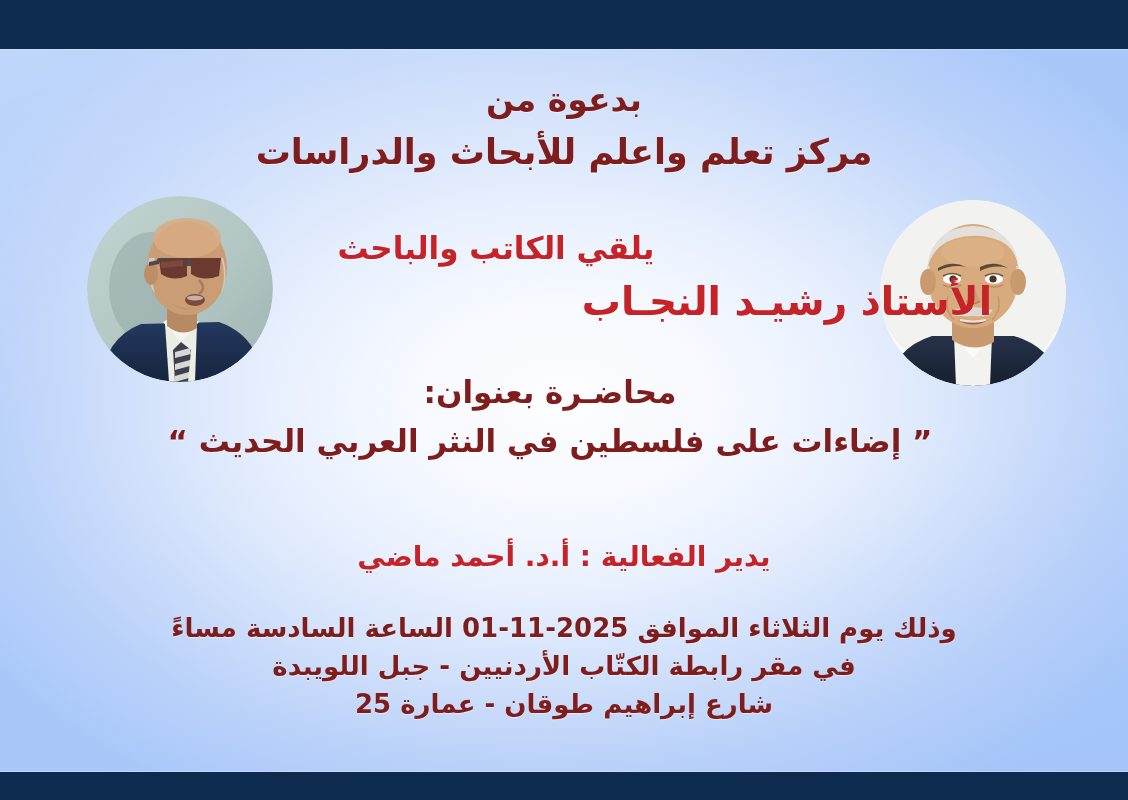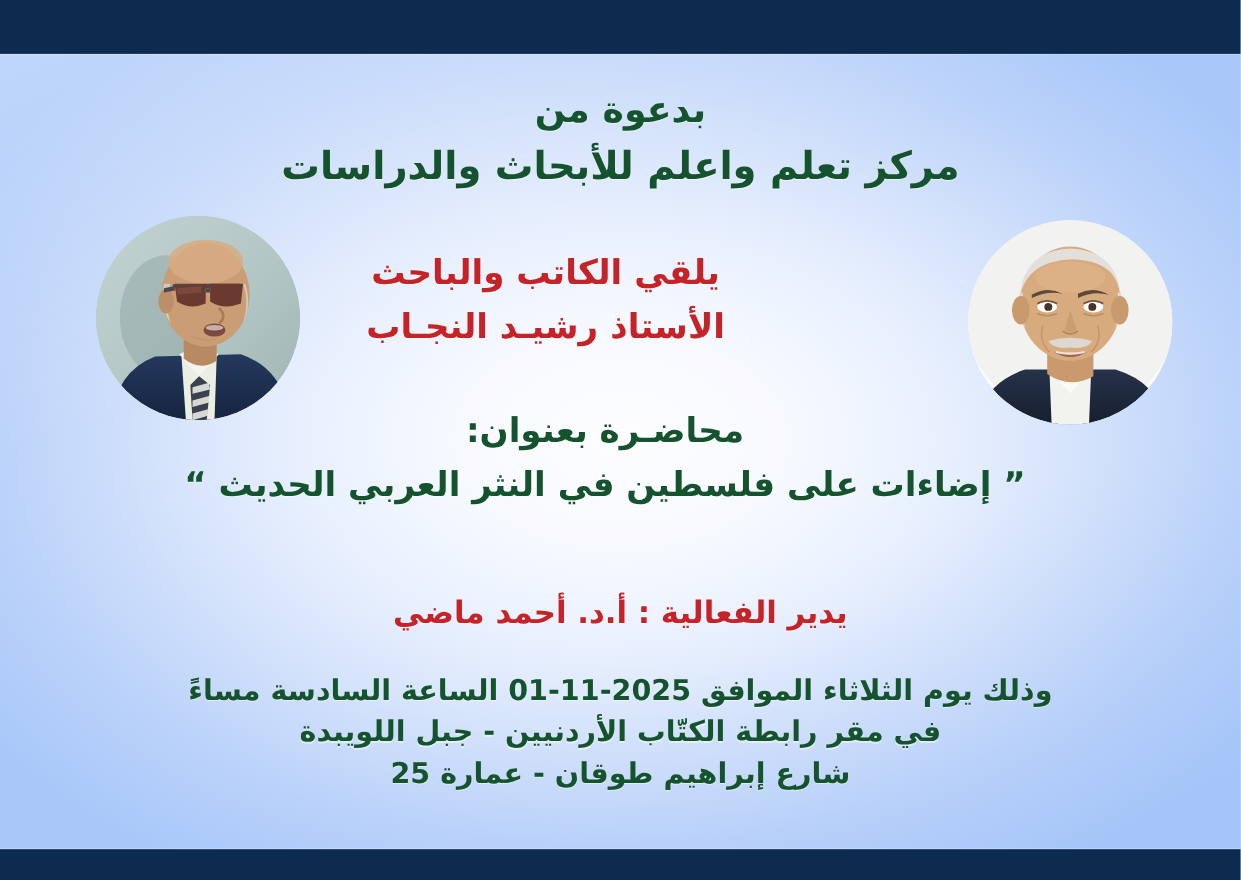--- a/index.html
+++ b/index.html
@@ -80,21 +80,21 @@
   }
 
   .line {
     margin: 0;
     line-height: 1.12;
     letter-spacing: 0;
     white-space: nowrap;
   }
 
   .dark {
-    color: #14532d;
+    color: #7f1d1d;
     font-weight: 700;
     text-shadow: 0 1px 0 rgba(255,255,255,0.45);
   }
   .red {
     color: #c52327;
     font-weight: 700;
     text-shadow: 0 1px 0 rgba(255,255,255,0.5);
   }
 
   
@@ -108,21 +108,21 @@
   .invite-l2 { font-size: 35px; margin-top: 14px; }
 
   
   .blk-speaker {
     position: absolute;
     top: 182px;
     left: 0;
     width: 992px;
   }
   .speaker-l1 { font-size: 31px; }
-  .speaker-l2 { font-size: 31px; margin-top: 14px; }
+  .speaker-l2 { font-size: 39px; margin-top: 14px; text-align: right; }
 
   
   .blk-title {
     position: absolute;
     top: 326px;
     left: 0;
     width: 1100px;
   }
   .title-l1 { font-size: 31px; }
   .title-l2 { font-size: 31px; margin-top: 14px; }

